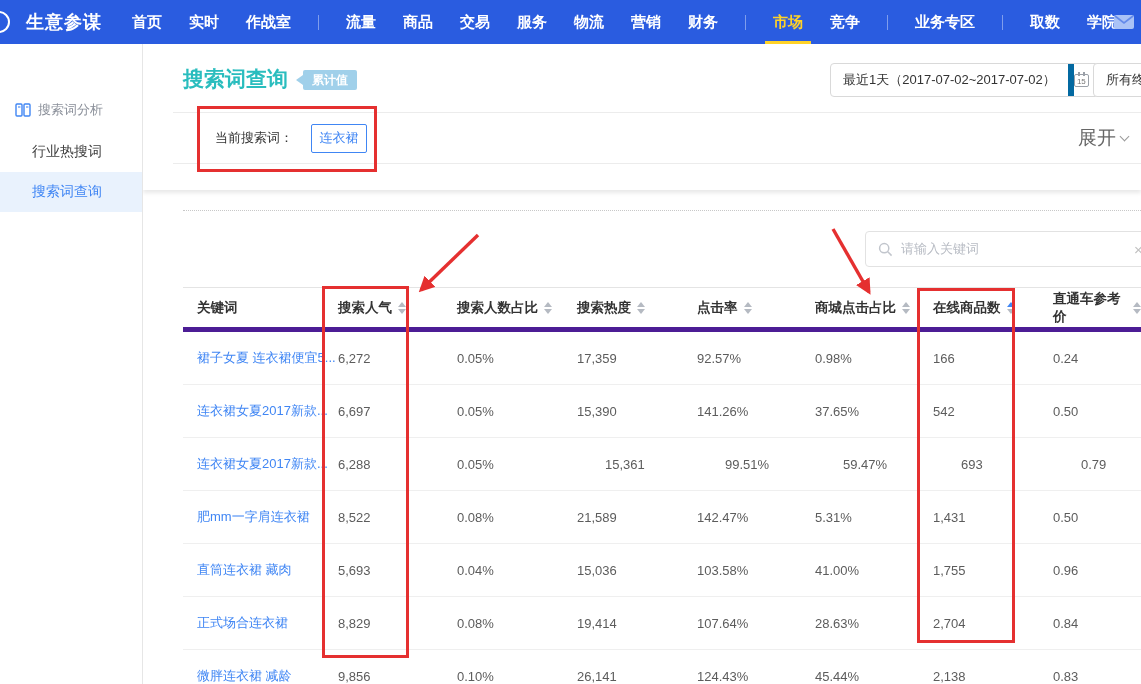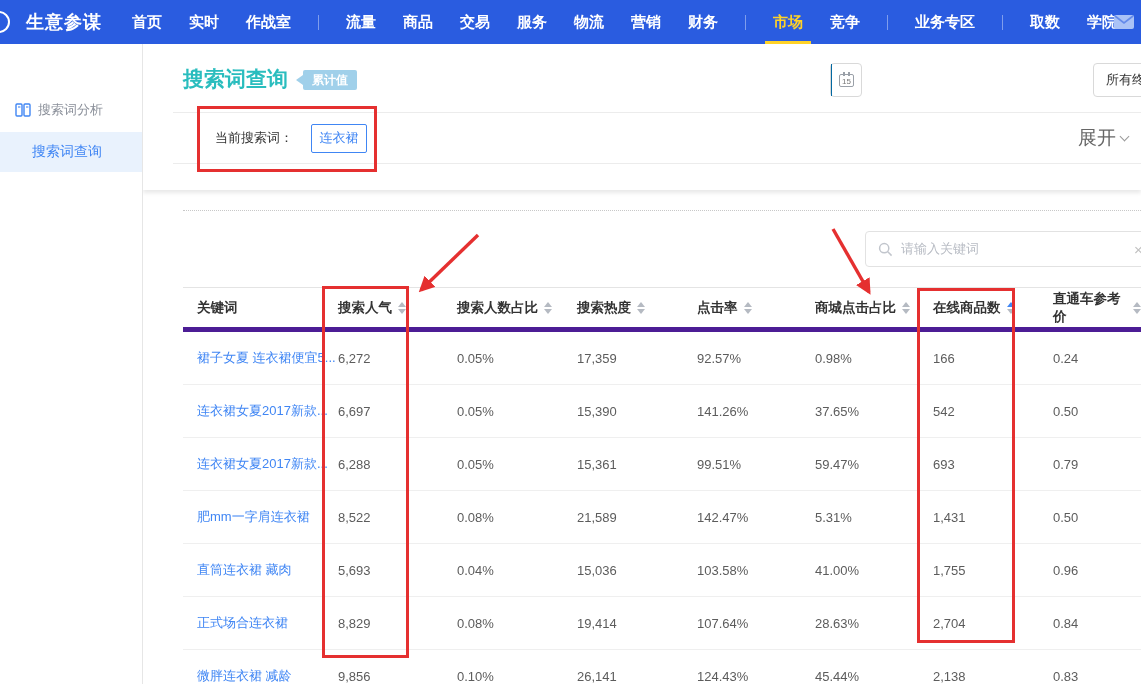--- a/index.html
+++ b/index.html
@@ -40,21 +40,21 @@
     box-shadow:0 3px 4px rgba(0,0,0,.09);}
   .page-title{position:absolute;left:40px;top:21px;font-size:21px;font-weight:bold;color:var(--title);}
   .badge{position:absolute;left:153px;top:26px;display:flex;align-items:center;}
   .badge .notch{width:0;height:0;border-top:5px solid transparent;border-bottom:5px solid transparent;
     border-right:7px solid var(--badge-bg);}
   .badge-text{background:var(--badge-bg);color:#fff;font-size:12px;font-weight:bold;
     padding:4px 9px;border-radius:2px;line-height:1;}
   .date-btn{position:absolute;left:687px;top:19px;height:34px;border:1px solid #d9d9d9;border-radius:4px;
     display:flex;align-items:center;background:#fff;cursor:pointer;}
   .date-text{padding:0 12px;font-size:13px;color:#333;white-space:nowrap;}
-  .cal-btn{border-left:1px solid #0369a1;width:30px;height:100%;display:flex;align-items:center;justify-content:center;}
+  .cal-btn{border-left:6px solid #0369a1;width:30px;height:100%;display:flex;align-items:center;justify-content:flex-start;}
   .cal-box{position:relative;width:15px;height:13px;border:1px solid #9aa0a8;border-radius:2px;display:inline-block;}
   .cal-box i{position:absolute;top:-3px;width:2px;height:4px;background:#9aa0a8;}
   .cal-box i:first-child{left:3px;} .cal-box i:nth-child(2){right:3px;}
   .cal-box b{position:absolute;inset:0;display:flex;align-items:center;justify-content:center;
     font-size:8px;font-weight:400;color:#777;padding-top:2px;}
   .terminal-btn{position:absolute;left:950px;top:19px;height:34px;width:100px;border:1px solid #d9d9d9;
     border-radius:4px;display:flex;align-items:center;padding-left:12px;font-size:13px;color:#333;
     background:#fff;cursor:pointer;white-space:nowrap;overflow:hidden;}
   .filter-panel{position:absolute;left:30px;right:0;top:68px;height:52px;
     border-top:1px solid #ececec;border-bottom:1px solid #ececec;display:flex;align-items:center;}
@@ -136,33 +136,35 @@
     <div class="side-section">
       <svg width="16" height="14" viewBox="0 0 16 14">
         <rect x="1" y="1" width="6" height="12" rx="1" fill="none" stroke="#4086f4" stroke-width="1.4"></rect>
         <rect x="9" y="1" width="6" height="12" rx="1" fill="none" stroke="#4086f4" stroke-width="1.4"></rect>
         <line x1="3" y1="4" x2="5.4" y2="4" stroke="#4086f4" stroke-width="1.1"></line>
         <line x1="11" y1="4" x2="13.4" y2="4" stroke="#4086f4" stroke-width="1.1"></line>
       </svg>
       <span>搜索词分析</span>
     </div>
     <div class="side-menu">
+        <div class="side-item">行业热搜词</div>
         <div class="side-item active">搜索词查询</div>
       </div>
   </aside>
 
   <main class="main">
     <div class="top-card">
       <h1 class="page-title">搜索词查询</h1>
       <span class="badge">
         <i class="notch"></i>
         <span class="badge-text">累计值</span>
       </span>
 
       <div class="date-btn">
+        <span class="date-text">最近1天（2017-07-02~2017-07-02）</span>
         <span class="cal-btn">
           <span class="cal-box">
               <i></i>
               <i></i>
               <b>15</b>
             </span>
         </span>
       </div>
       <div class="terminal-btn">
         <span>所有终端</span>
@@ -262,21 +264,21 @@
             <div class="td" style="width: 120px;">15,390</div>
             <div class="td" style="width: 118px;">141.26%</div>
             <div class="td" style="width: 118px;">37.65%</div>
             <div class="td" style="width: 120px;">542</div>
             <div class="td" style="flex: 1 1 0%;">0.50</div>
           </div>
           <div class="tr">
             <div class="td first keyword" style="width: 155px;">连衣裙女夏2017新款...</div>
             <div class="td" style="width: 119px;">6,288</div>
             <div class="td" style="width: 120px;">0.05%</div>
-            <div class="td" style="width: 120px;">15,361</div>
+            <div class="td" style="width: 120px; margin-left: 28px;">15,361</div>
             <div class="td" style="width: 118px;">99.51%</div>
             <div class="td" style="width: 118px;">59.47%</div>
             <div class="td" style="width: 120px;">693</div>
             <div class="td" style="flex: 1 1 0%;">0.79</div>
           </div>
           <div class="tr">
             <div class="td first keyword" style="width: 155px;">肥mm一字肩连衣裙</div>
             <div class="td" style="width: 119px;">8,522</div>
             <div class="td" style="width: 120px;">0.08%</div>
             <div class="td" style="width: 120px;">21,589</div>

